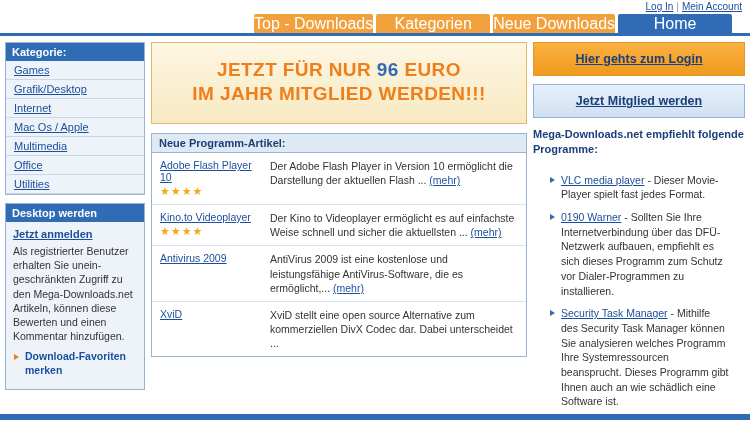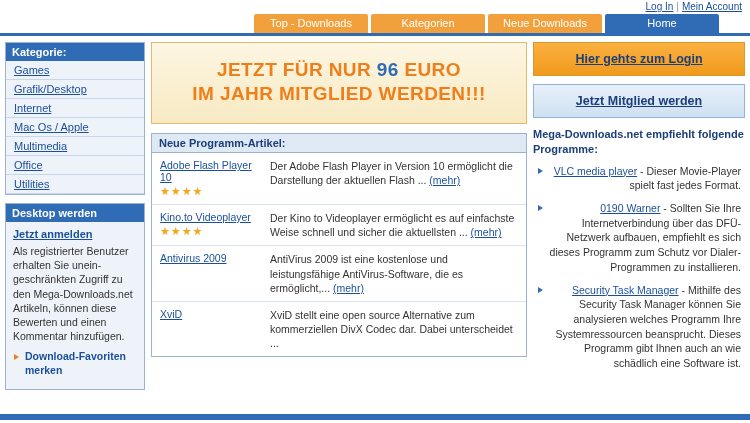--- a/index.html
+++ b/index.html
@@ -82,21 +82,21 @@
     display: flex;
     gap: 3px;
     padding-left: 4px;
   }
   .nav .tab {
     flex: 0 0 auto;
     min-width: 114px;
     height: 19px; line-height: 19px;
     text-align: center;
     color: #ffffff;
-    font-size: 11px;
+    font-size: 16px;
     background: #f2a03c;
     border-radius: 2px 2px 0 0;
   }
   .nav .tab.blue { background: #2f6cb5; }
 
   .navrule { height: 3px; background:#2f6cb5; }
 
   
   .body {
     display: flex;
@@ -190,21 +190,21 @@
   }
   .cta.blue {
     color:#1b3f7a;
     border: 1px solid #8fb3da;
     background: linear-gradient(#e8f0fa, #cfe0f2);
   }
   .rec-title {
     color:#1b3f7a; font-weight: bold; font-size: 11px;
     margin: 9px 0 7px 0; line-height: 1.35;
   }
-  .rec-list { list-style:none; margin:4px; padding:0;text-align:right; }
+  .rec-list { list-style:none; margin:16px; padding:0; }
   .rec-list li {
     position: relative;
     padding-left: 12px;
     margin-bottom: 8px;
     font-size: 10.5px;
     line-height: 1.4;
     color:#333;
   }
   .rec-list li::before {
     content:"";

